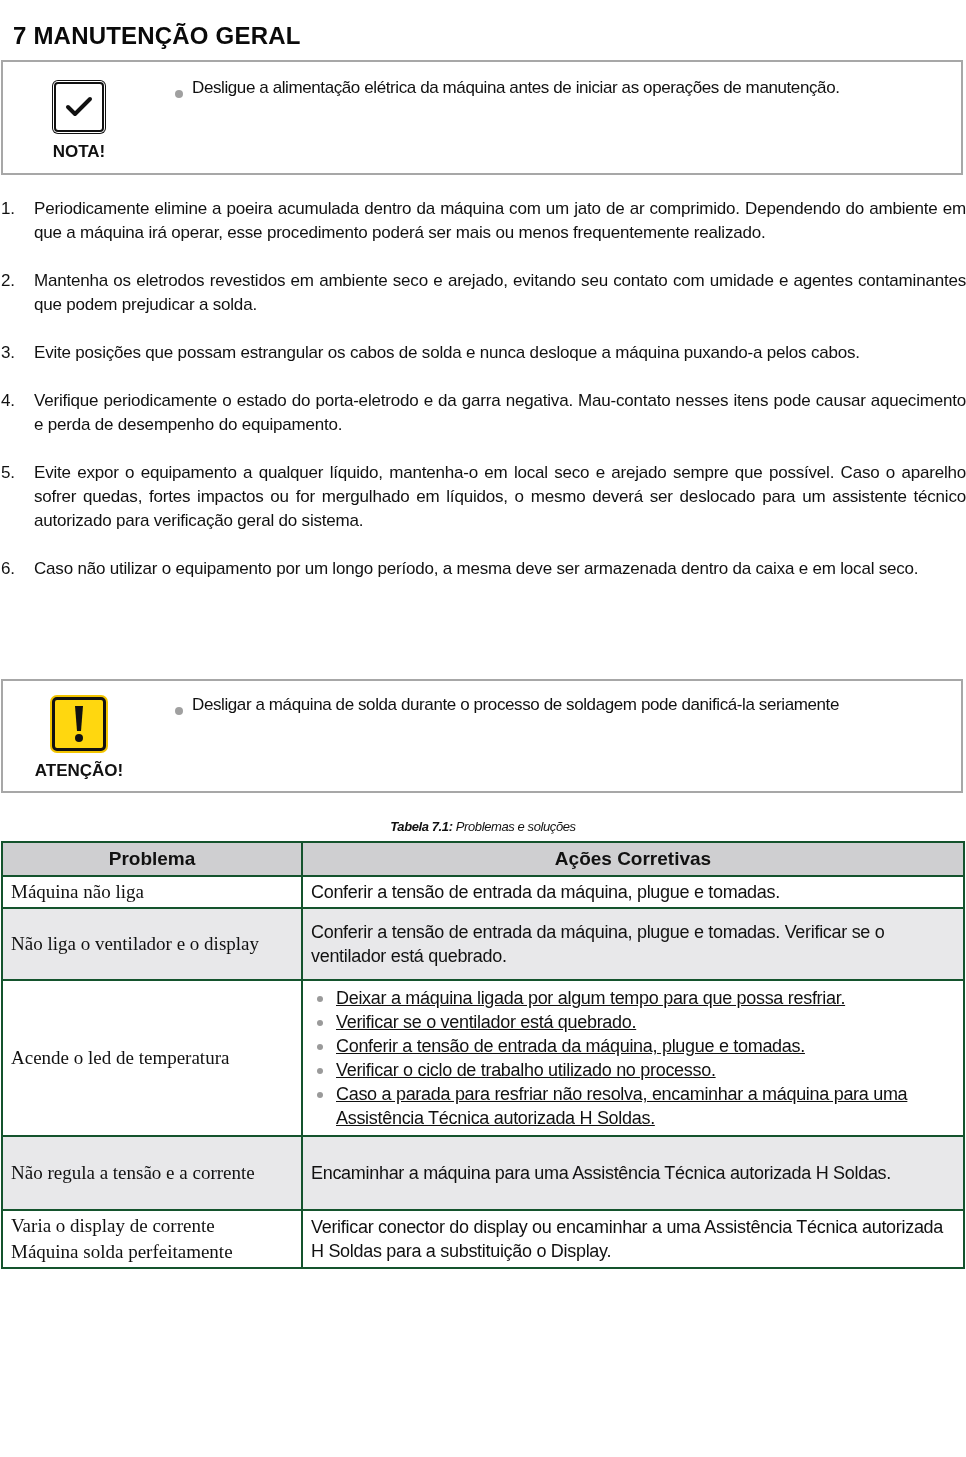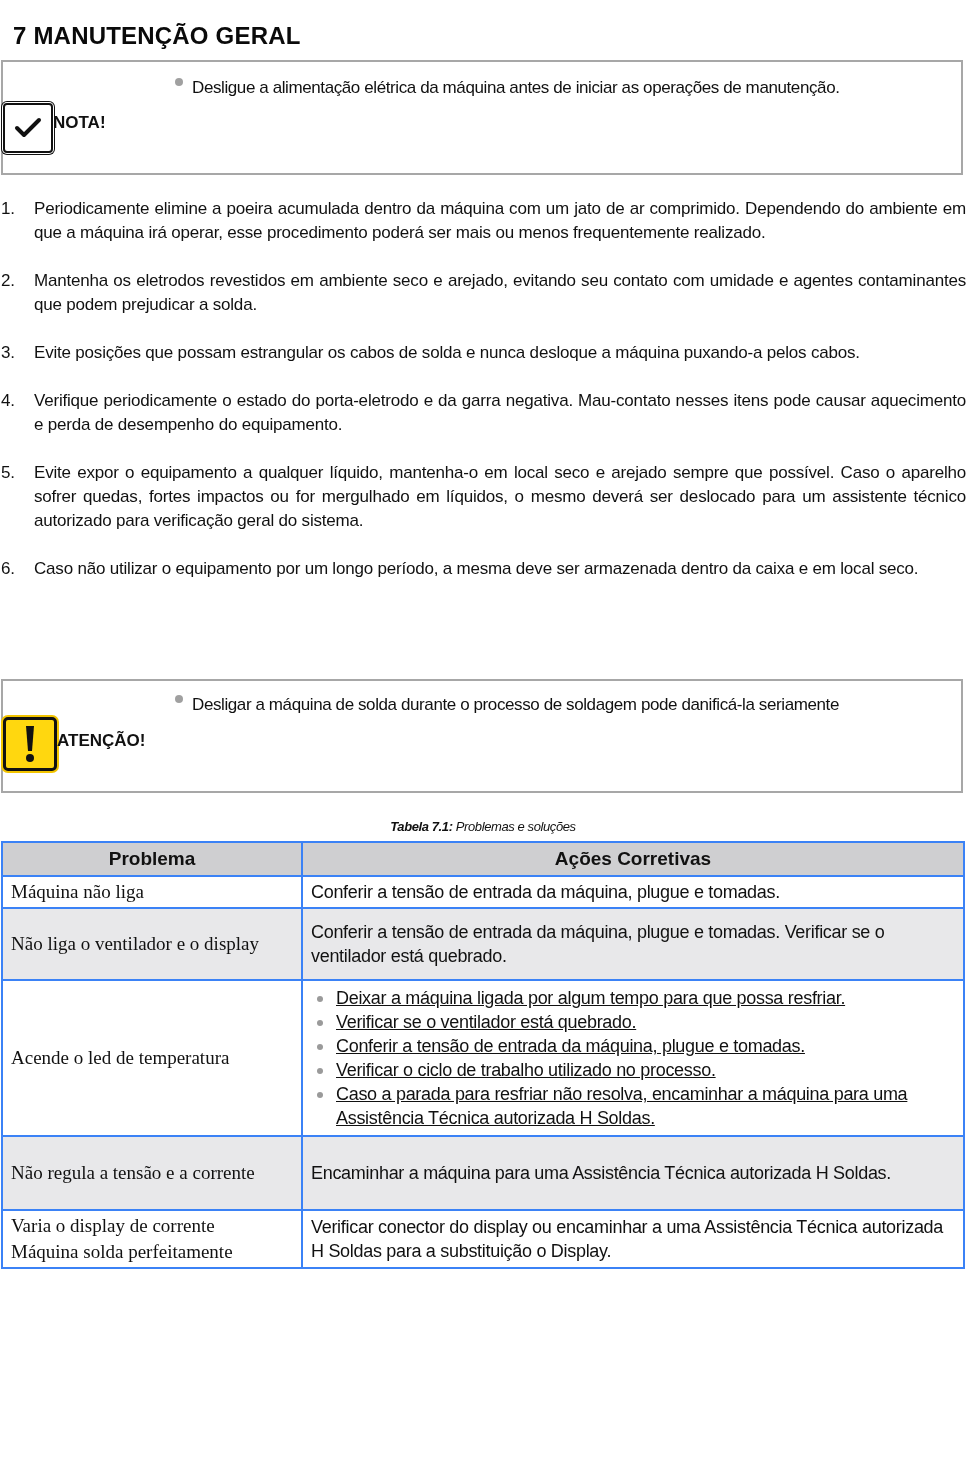--- a/index.html
+++ b/index.html
@@ -12,40 +12,40 @@
     font-size: 24px; font-weight: bold; letter-spacing: 0.2px; color: #0a0a0a; margin-left: 11px;
   }
   .callout {
     position: absolute; left: 1px; width: 962px;
     border: 2px solid #a7a7a7; box-sizing: border-box; background: #fff;
   }
   .callout.nota { top: 60px; height: 115px; }
   .callout.atencao { top: 679px; height: 114px; }
   .callout .icon-col {
     position: absolute; left: 0; top: 0; width: 152px; height: 100%;
-    display: flex; flex-direction: row; align-items: center;
+    display: flex; flex-direction: column; align-items: center;
   }
   .check-box {
     margin-top: 20px; width: 50px; height: 50px; box-sizing: border-box;
     border: 2px solid #111; border-radius: 4px; background: #fff;
     box-shadow: 0 0 0 1px #fff, 0 0 0 2px #111;
     display: flex; align-items: center; justify-content: center;
   }
   .warn-box {
     margin-top: 16px; width: 54px; height: 54px; box-sizing: border-box;
     border: 3px solid #111; border-radius: 5px; background: #ffd70f;
     box-shadow: 0 0 0 2px #f2c400;
     display: flex; align-items: center; justify-content: center;
   }
   .callout .icon-label {
     font-weight: bold; font-size: 17px; margin-top: 10px; color: #111;
   }
   .callout .msg {
     position: absolute; left: 170px; top: 16px; font-size: 17px; letter-spacing: -0.4px;
-    display: flex; align-items: flex-start; color: #111;
+    display: flex; align-items: flex-end; color: #111;
   }
   .callout.atencao .msg { top: 14px; }
   .bullet-dot {
     display: inline-block; width: 8px; height: 8px; border-radius: 50%;
     background: #a0a0a0; margin-right: 9px; margin-left: 2px;
   }
   .steps {
     position: absolute; left: 0; top: 197px; width: 966px;
     list-style: none; margin: 0; padding: 0;
   }
@@ -59,21 +59,21 @@
     position: absolute; left: 0; top: 819px; width: 966px; text-align: center;
     font-size: 13px; font-style: italic; color: #111; letter-spacing: -0.4px;
   }
   .caption b { font-weight: bold; }
   table.problems {
     position: absolute; left: 1px; top: 841px; width: 964px;
     border-collapse: collapse; table-layout: fixed;
     font-size: 19px; color: #111;
   }
   table.problems th, table.problems td {
-    border: 2px solid #3b82f6; padding: 2px 8px; vertical-align: middle;
+    border: 2px solid #14532d; padding: 2px 8px; vertical-align: middle;
   }
   table.problems th {
     background: #cfcfd1; font-weight: bold; font-size: 19px; height: 28px;
   }
   table.problems col.c1 { width: 300px; }
   table.problems td.prob { text-align: left; line-height: 26px; font-family: Liberation Serif, serif; }
   table.problems td.act { font-size: 18px; line-height: 24px; letter-spacing: -0.3px; }
   table.problems tr.alt td { background: #e8e8ea; }
   table.problems tr.white td { background: #fff; }
   ul.act-list { list-style: none; margin: 3px; padding: 0; text-decoration: underline; }

